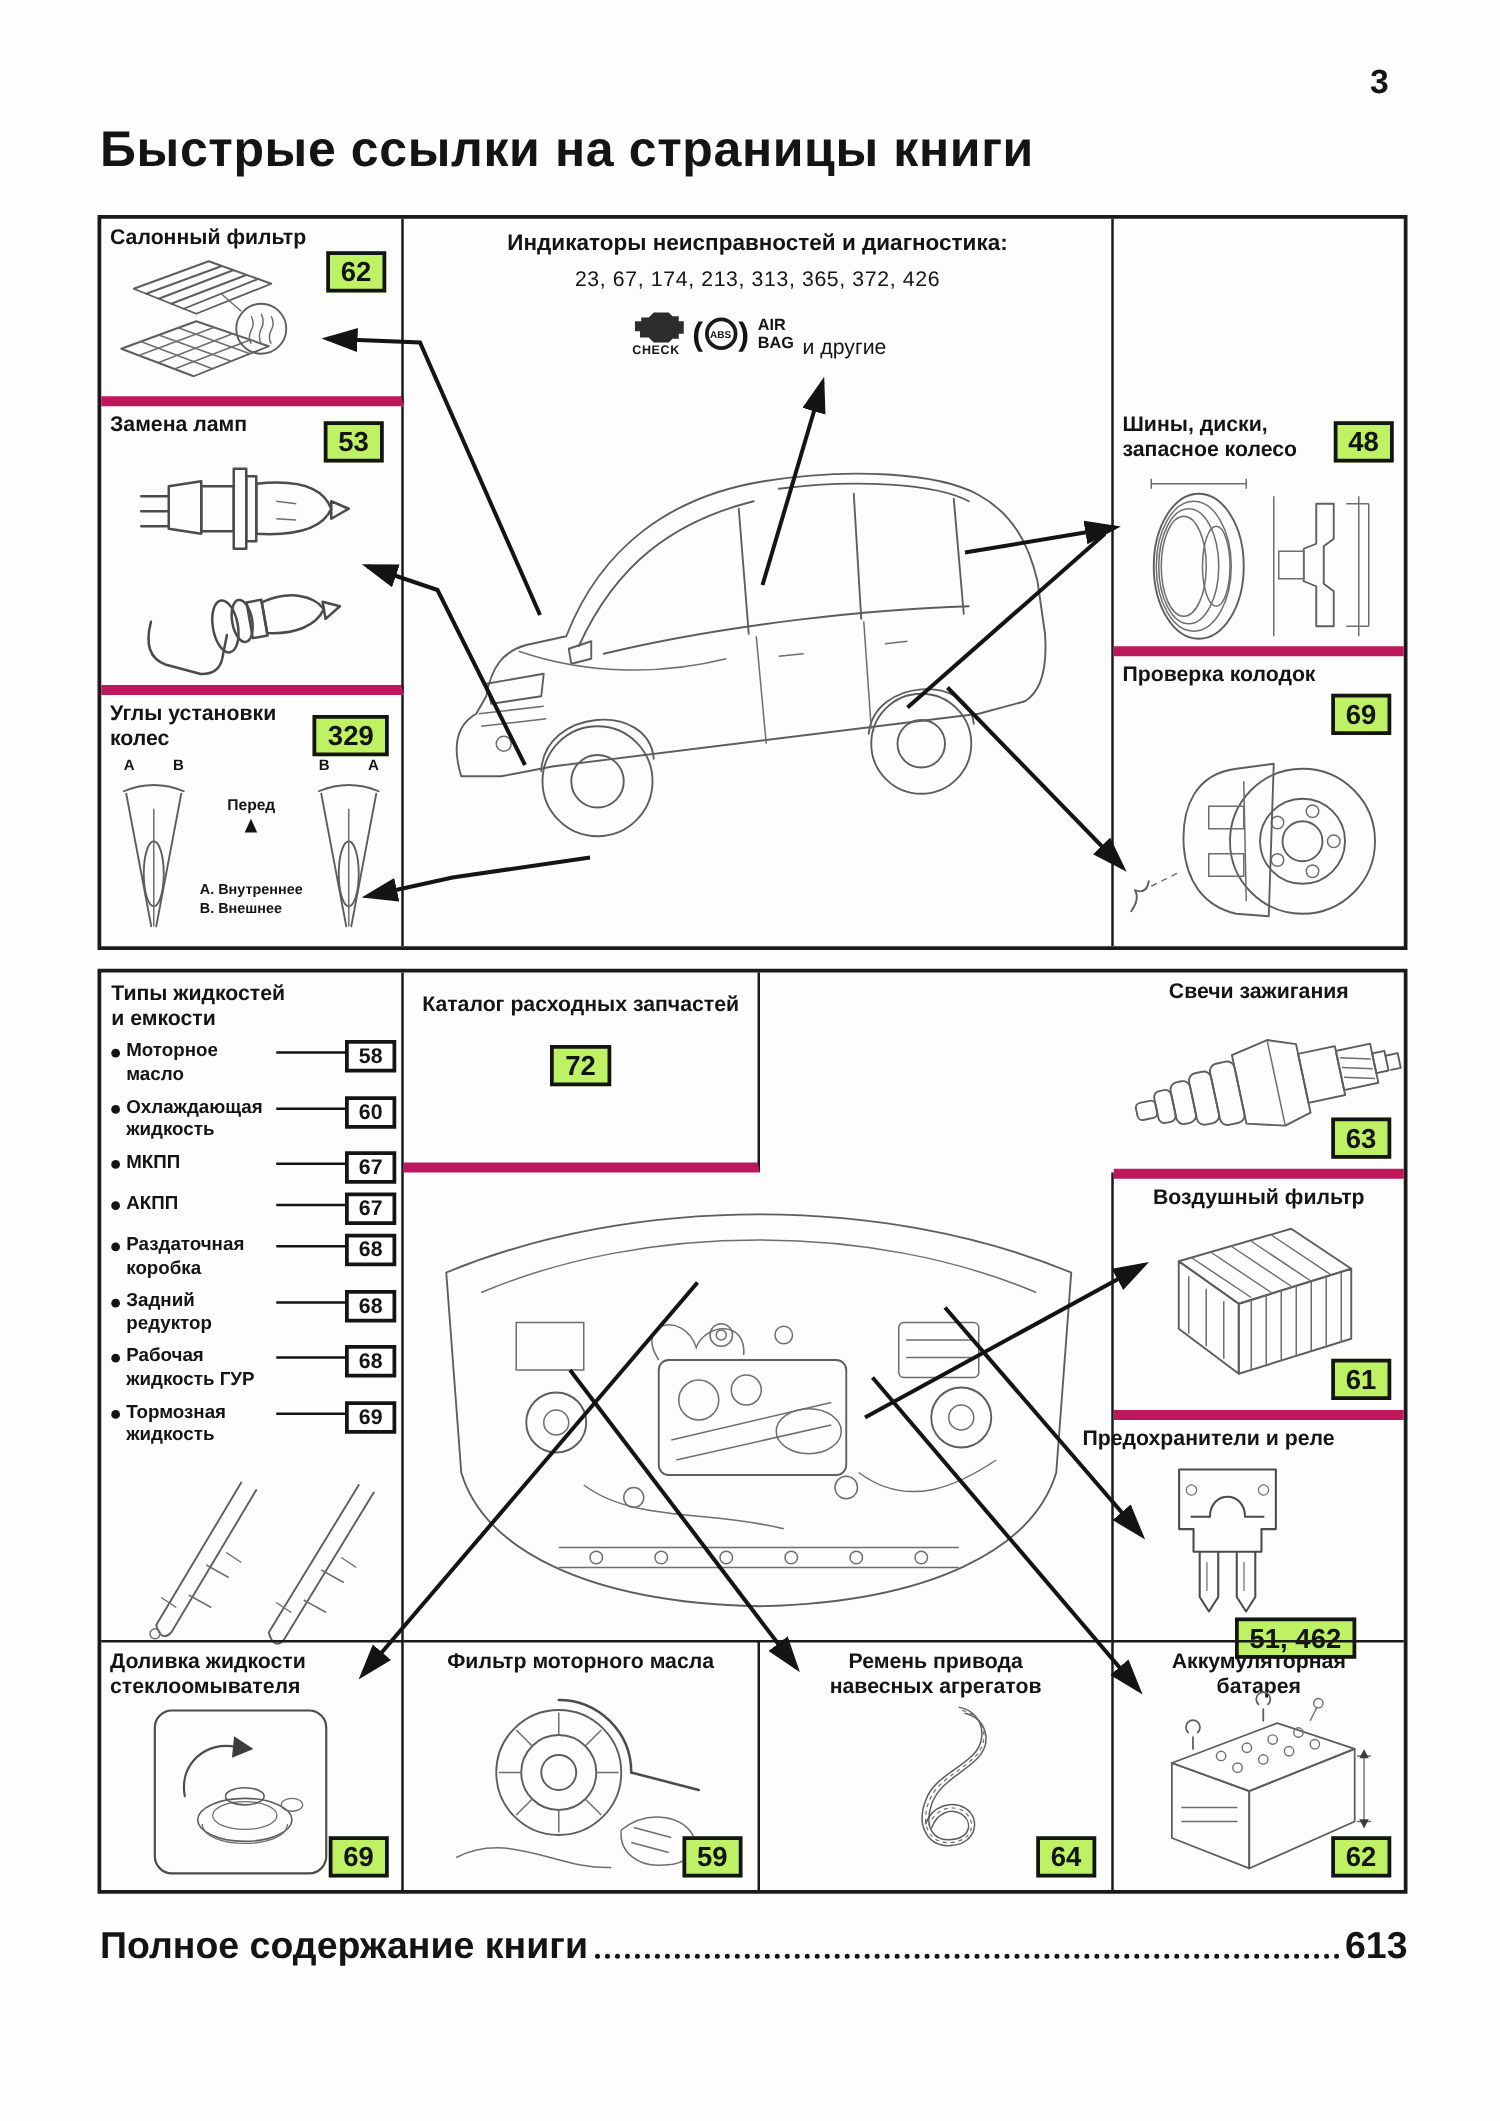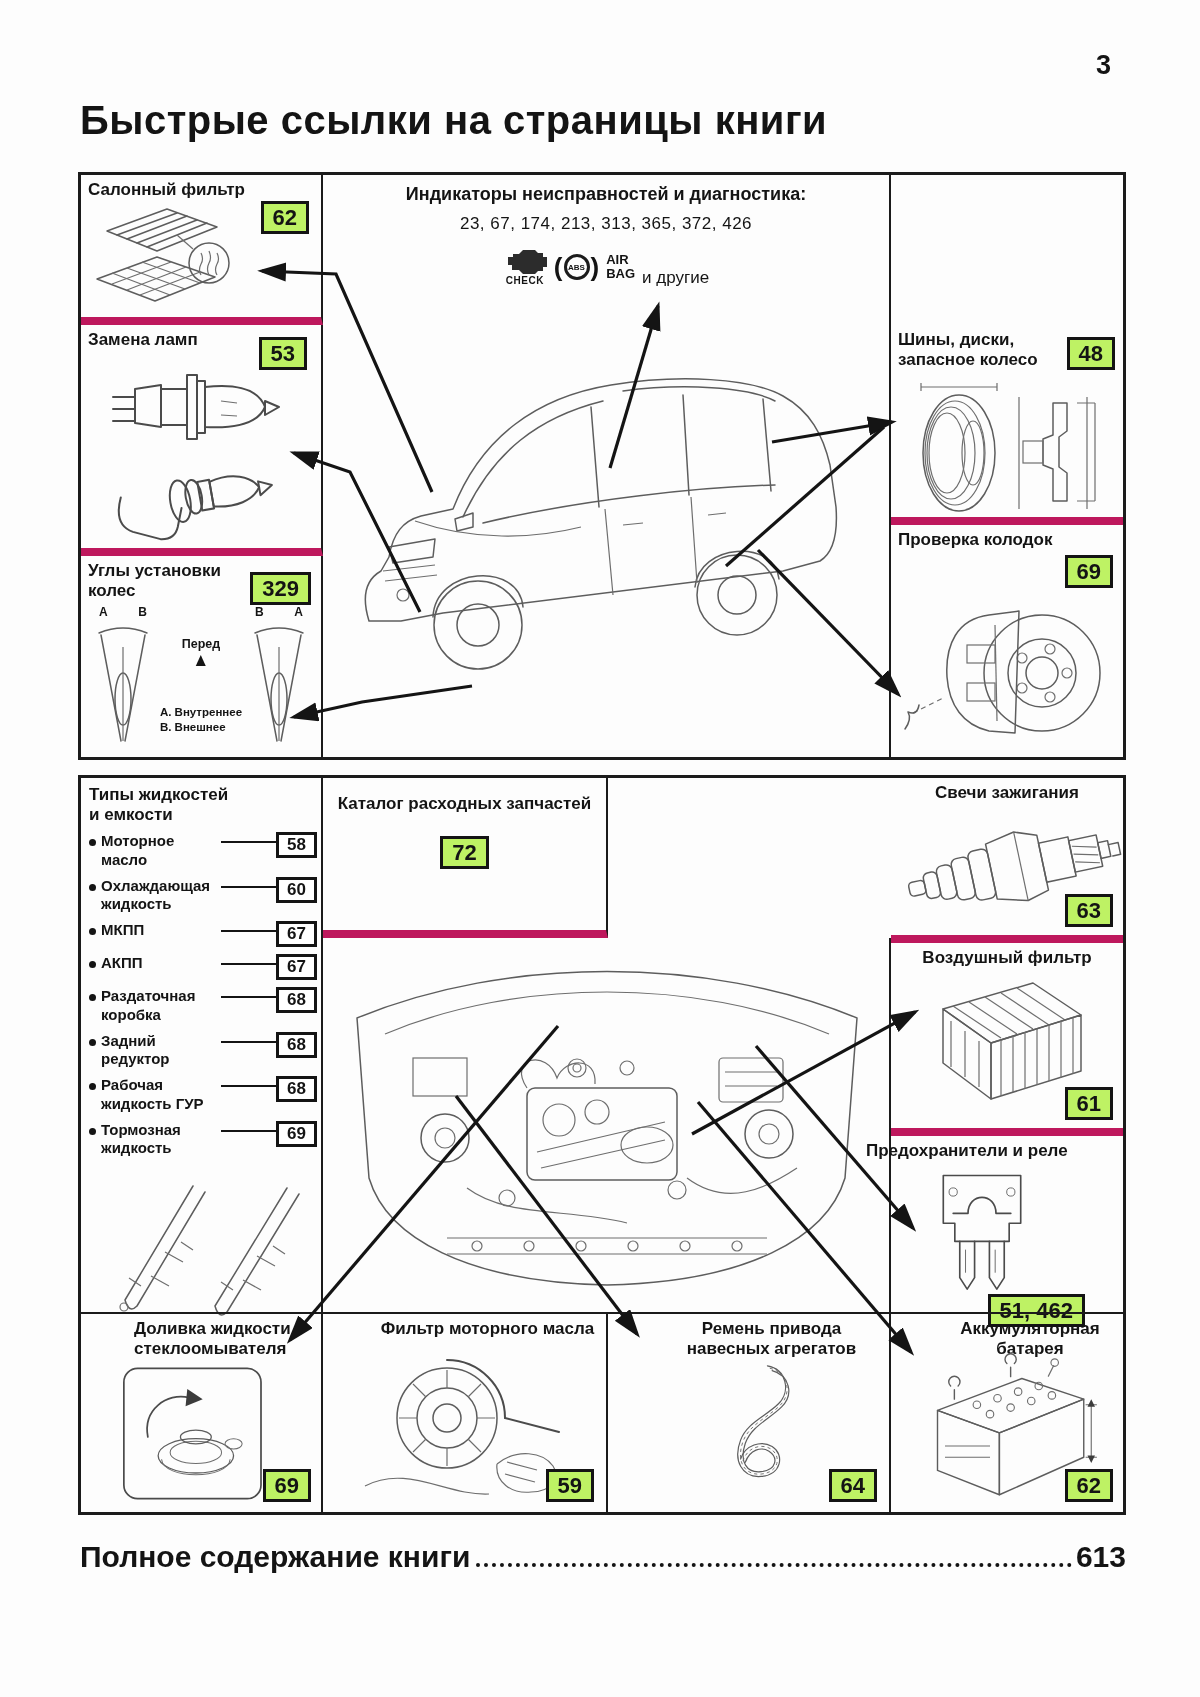--- a/index.html
+++ b/index.html
@@ -6,21 +6,21 @@
   body { background:#ddd; font-family:"Liberation Sans", sans-serif; }
   .page { position:relative; width:1200px; height:1697px; background:#fdfdfd; color:#141414; margin:0 auto; overflow:hidden; }
   .page-number { position:absolute; left:1096px; top:50px; font-size:27px; font-weight:bold; }
   .title { position:absolute; left:80px; top:98px; font-size:40px; font-weight:bold; letter-spacing:0.5px; }
   .sec { position:absolute; border:3px solid #1b1b1b; background:#fdfdfd; }
   #sec1 { left:78px; top:172px; width:1048px; height:588px; }
   #sec2 { left:78px; top:775px; width:1048px; height:740px; }
   .cell { position:absolute; }
   .br { border-right:2px solid #1b1b1b; }
   .bb { border-bottom:8px solid #be185d; }
-  .bt { border-top:2px solid #1b1b1b;padding-left:46px; }
+  .bt { border-top:2px solid #1b1b1b; }
   .ct { font-weight:bold; font-size:17px; line-height:1.18; padding:5px 6px 0 7px; }
   .ct.center { text-align:center; padding-left:4px; padding-right:4px; }
   .badge { position:absolute; border:3px solid #141414; background:#bef264; font-weight:bold; font-size:22px; line-height:1.15; padding:1px 9px; white-space:nowrap; }
   .badge.inline { position:static; display:inline-block; }
   .ill { display:block; }
   svg { overflow:visible; }
   .sk  { stroke:#4b4b4b; fill:none; stroke-width:2; stroke-linecap:round; stroke-linejoin:round; }
   .sk1 { stroke:#5d5d5d; fill:none; stroke-width:1.5; stroke-linecap:round; stroke-linejoin:round; }
   .skt { stroke:#6e6e6e; fill:none; stroke-width:1.2; }
   

